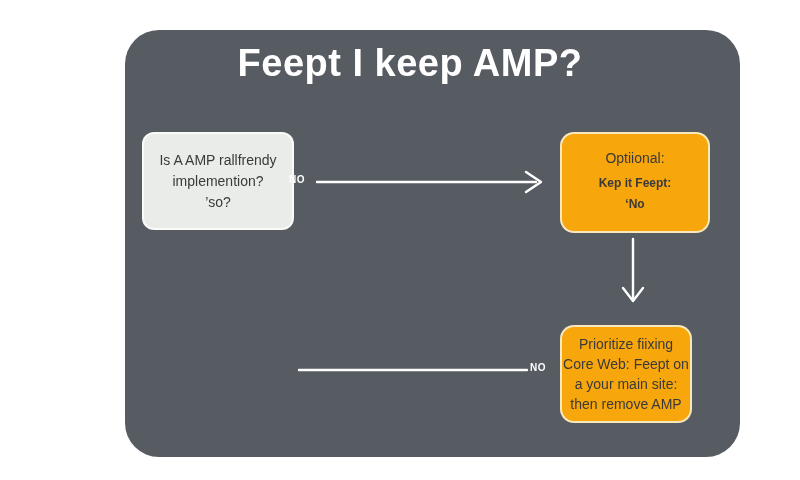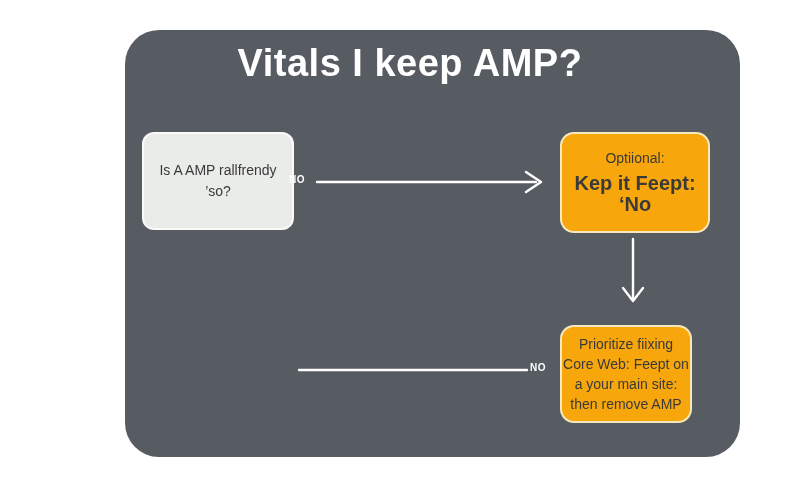--- a/index.html
+++ b/index.html
@@ -21,49 +21,50 @@
     color:var(--c-title);font-size:38px;font-weight:bold;letter-spacing:.5px;}
   .node{position:absolute;display:flex;flex-direction:column;justify-content:center;
     align-items:center;text-align:center;color:var(--c-text-dark);}
   .node-light{left:17px;top:102px;width:152px;height:98px;
     background:var(--c-box-light);border-radius:12px;border:2px solid rgba(255,255,255,.75);
     font-size:14px;line-height:21px;}
   .node-orange{background:var(--c-box-orange);border-radius:14px;
     border:2px solid rgba(250,243,221,.85);}
   .node-optional{left:435px;top:102px;width:150px;height:101px;font-size:14px;}
   .node-optional .ln-regular{margin-bottom:7px;}
-  .node-optional .ln-bold{font-weight:bold;font-size:20px;line-height:21px;}
+  .node-optional .ln-bold{font-weight:bold;font-size:12px;line-height:21px;}
   .node-priority{left:435px;top:295px;width:132px;height:98px;
     font-size:14px;line-height:20px;}
   .edge-label{position:absolute;color:var(--c-arrow);font-size:10px;
     font-weight:bold;letter-spacing:.5px;}
   .edge-label-top{left:164px;top:144px;}
   .edge-label-bottom{left:405px;top:332px;}
   .edges{position:absolute;left:0;top:0;width:615px;height:427px;pointer-events:none;}
   .edges *{stroke:var(--c-arrow);stroke-width:2.4;fill:none;stroke-linecap:round;
     stroke-linejoin:round;}
 </style>
 </head>
 <body>
 
 <div class="stage">
   <div class="panel">
 
-    <div class="title">Vitals I keep AMP?</div>
+    <div class="title">Feept I keep AMP?</div>
 
     <svg class="edges" viewBox="0 0 615 427" xmlns="http://www.w3.org/2000/svg">
       <line x1="192" y1="152" x2="411" y2="152"></line>
       <polyline points="401,142 416,152 401,162"></polyline>
       <line x1="508" y1="209" x2="508" y2="268"></line>
       <polyline points="498,258 508,271 518,258"></polyline>
       <line x1="174" y1="340" x2="402" y2="340"></line>
     </svg>
 
     <div class="node node-light">
       <div>Is A AMP rallfrendy</div>
+      <div>implemention?</div>
       <div>’so?</div>
     </div>
 
     <div class="edge-label edge-label-top">NO</div>
     <div class="edge-label edge-label-bottom">NO</div>
 
     <div class="node node-orange node-optional">
       <div class="ln-regular">Optiional:</div>
       <div class="ln-bold">Kep it Feept:</div>
       <div class="ln-bold">‘No</div>

